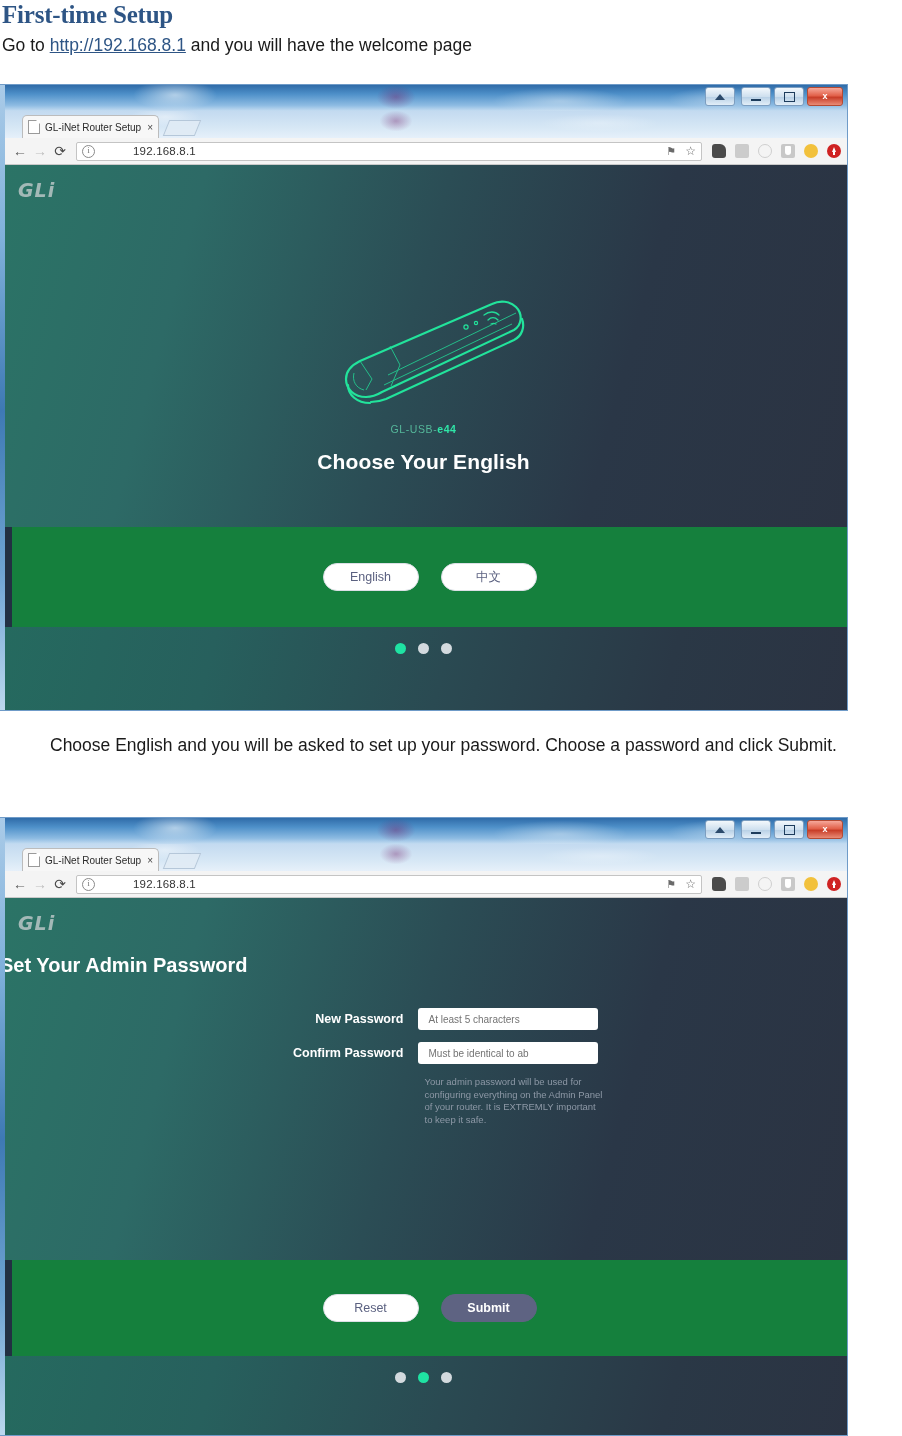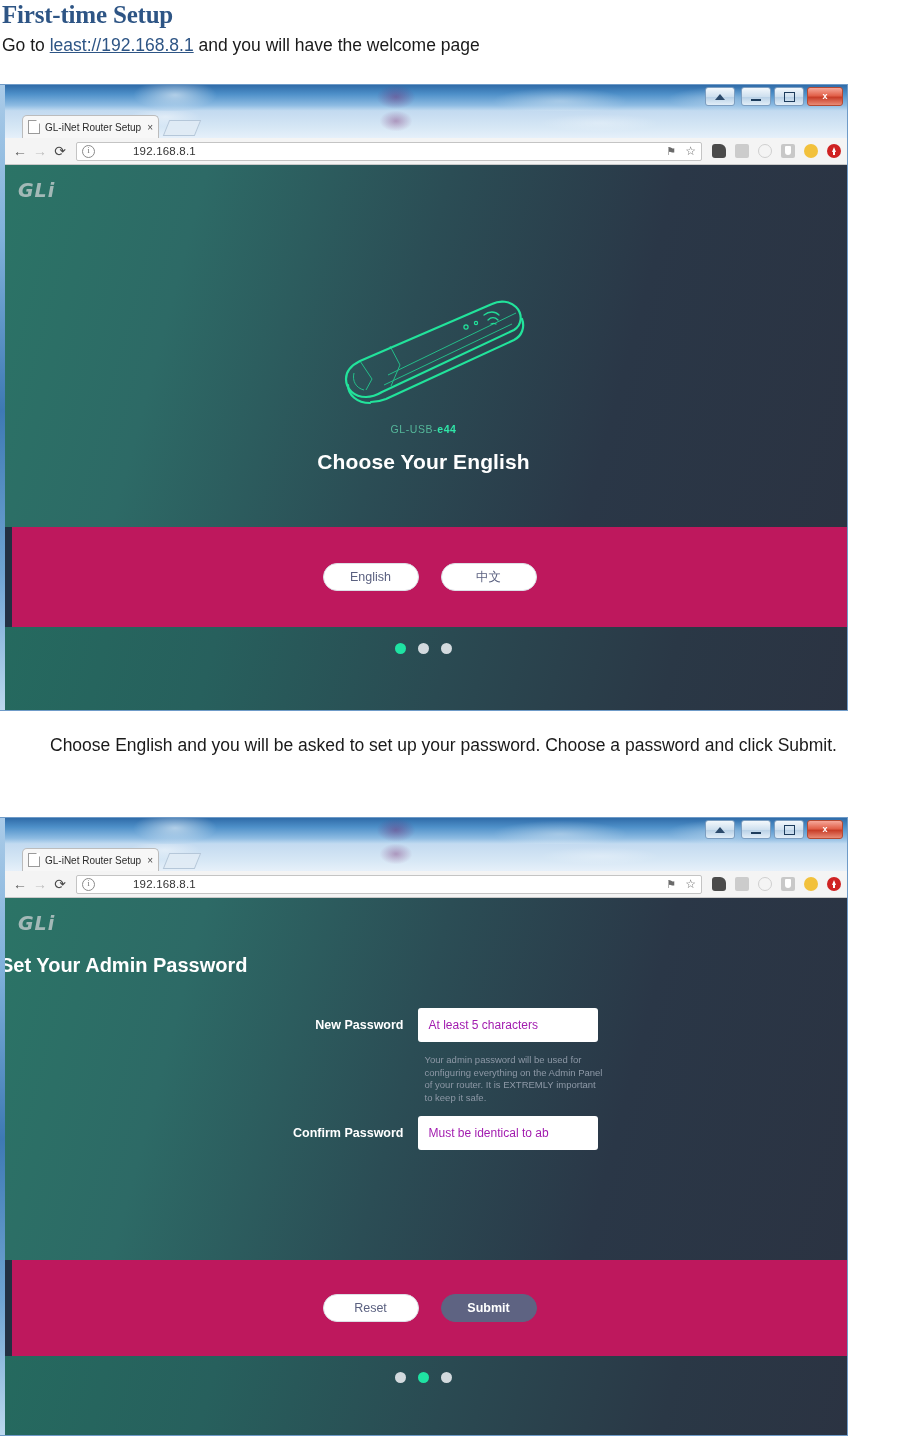--- a/index.html
+++ b/index.html
@@ -285,21 +285,21 @@
   .hero-title{
     position:absolute;
     left:0;right:0;
     text-align:center;
     color:#ffffff;
     font-size:21px;
     font-weight:bold;
     letter-spacing:.1px;
   }
   .actions{
-    background:#be185d;
+    background:#15803d;
     display:flex;
     align-items:center;
     justify-content:center;
     gap:22px;
     margin-left:12px;
   }
   .pill{
     min-width:96px;
     height:28px;
     border-radius:16px;
@@ -353,29 +353,29 @@
     width:168px;
     text-align:right;
     color:#ffffff;
     font-size:12.5px;
     font-weight:bold;
     padding-right:14px;
     box-sizing:border-box;
   }
   .finput{
     width:180px;
-    height:34px;
+    height:22px;
     background:#ffffff;
     border-radius:3px;
     display:flex;
     align-items:center;
     padding:0 11px;
     box-sizing:border-box;
-    color:#a21caf;
-    font-size:12px;
+    color:#737373;
+    font-size:10px;
     overflow:hidden;
     white-space:nowrap;
   }
   .fhelp{
     width:180px;
     margin-left:182px;
     color:#8d98a6;
     font-size:9.5px;
     line-height:12.5px;
   }
@@ -386,21 +386,21 @@
     width:5px;
     background:linear-gradient(180deg,#aacbe8 0%,#7fb0da 25%,#3e79b4 52%,#6fa4d2 78%,#bcd8ef 100%);
   }
 </style>
 </head>
 <body>
 
 <h1 class="doc-title">First-time Setup</h1>
 
 <p class="doc-para">
-  <span>Go to </span><a class="doc-link" href="#">least://192.168.8.1</a><span> and you will have the welcome page</span>
+  <span>Go to </span><a class="doc-link" href="#">http://192.168.8.1</a><span> and you will have the welcome page</span>
 </p>
 
 <div class="browser" id="browser1" style="top:84px;">
   <div class="win-frame">
 
     <div class="titlebar">
       <div class="win-buttons">
         <div class="win-btn sep">
             <span class="up"></span>
           </div>
@@ -550,25 +550,25 @@
         <div class="gli-logo">GLi</div>
 
         <div class="form-title" style="top:56px;">Set Your Admin Password</div>
 
         <div class="form-rows" style="top:110px;">
           <div class="frow">
             <span class="flabel">New Password</span>
             <span class="finput">At least 5 characters</span>
           </div>
           <div class="frow">
-            <span class="fhelp">Your admin password will be used for configuring everything on the Admin Panel of your router. It is EXTREMLY important to keep it safe.</span>
-          </div>
-          <div class="frow">
             <span class="flabel">Confirm Password</span>
             <span class="finput">Must be identical to ab</span>
+          </div>
+          <div class="frow">
+            <span class="fhelp">Your admin password will be used for configuring everything on the Admin Panel of your router. It is EXTREMLY important to keep it safe.</span>
           </div>
         </div>
       </div>
 
       <div class="actions" style="height:96px;">
         <div class="pill">Reset</div>
         <div class="pill primary">Submit</div>
       </div>
 
       <div class="dots-bar" style="height:79px;">

